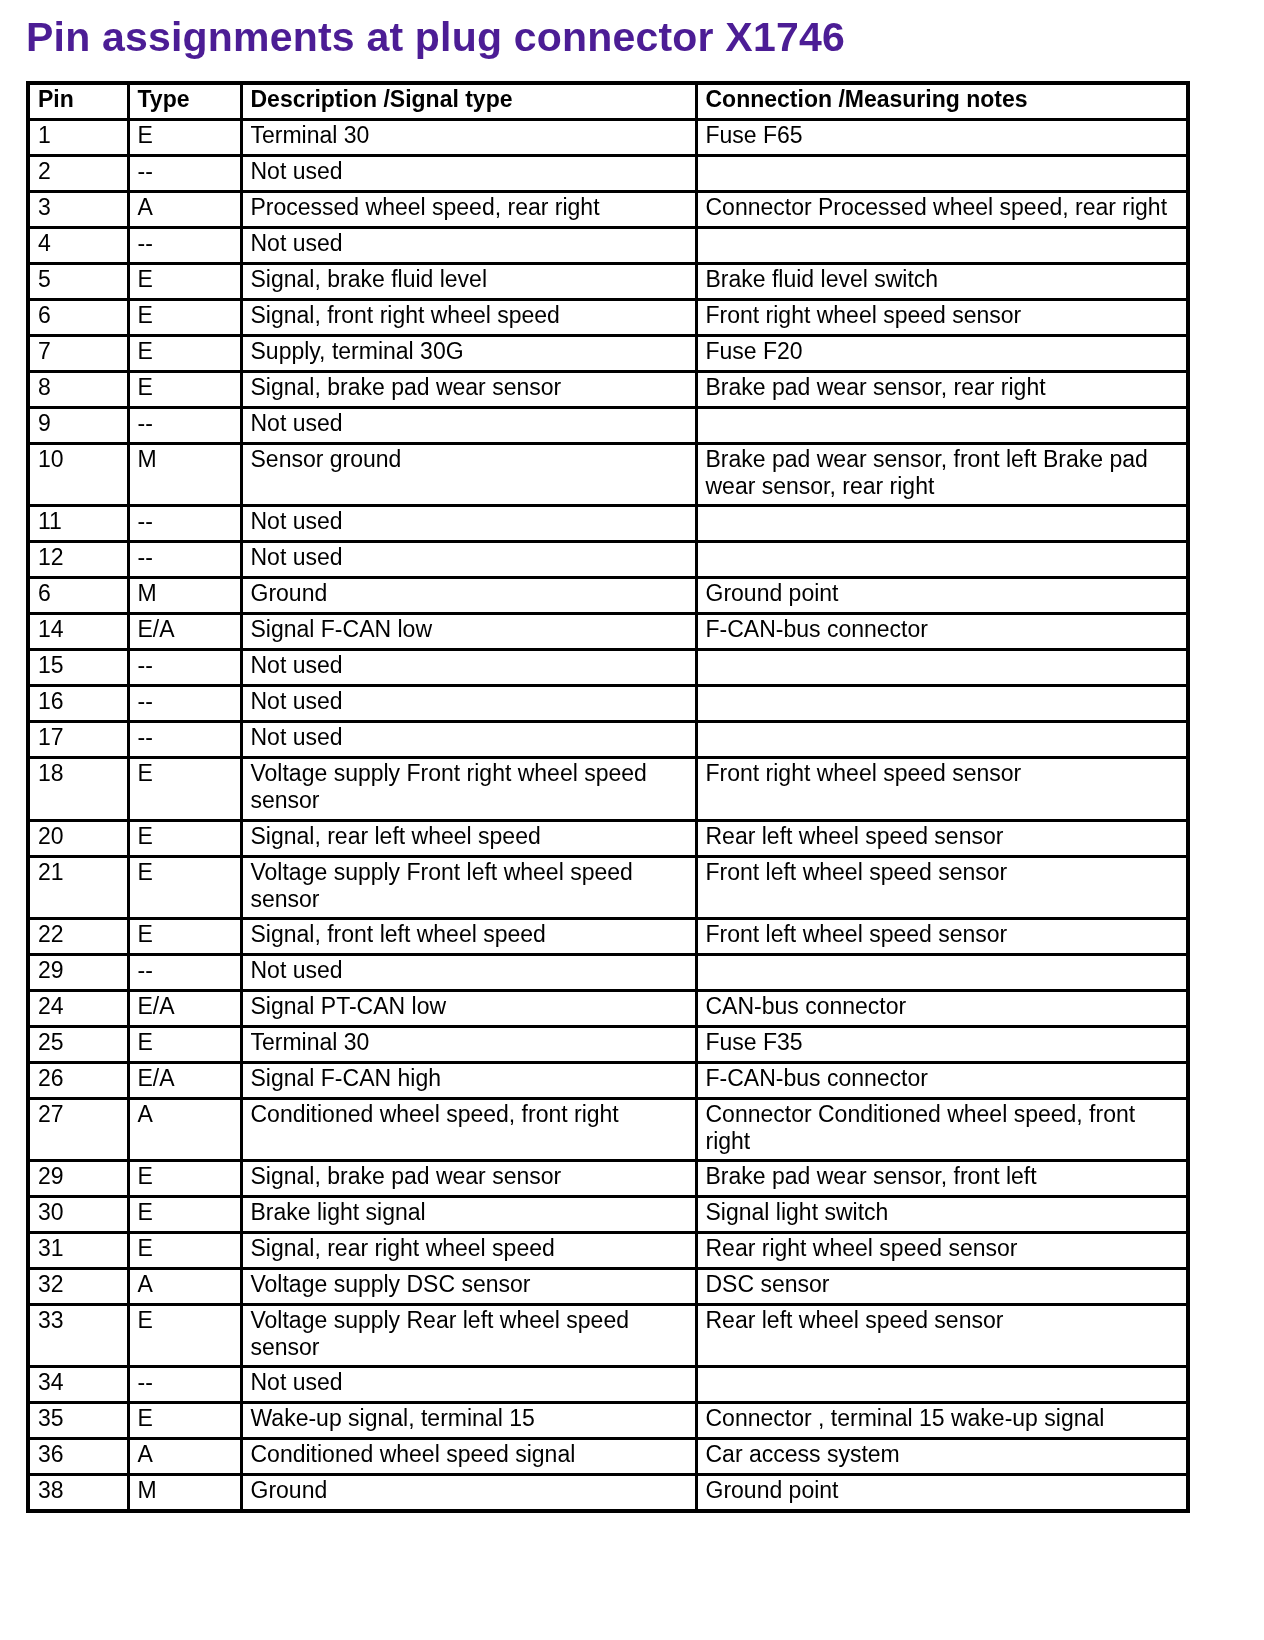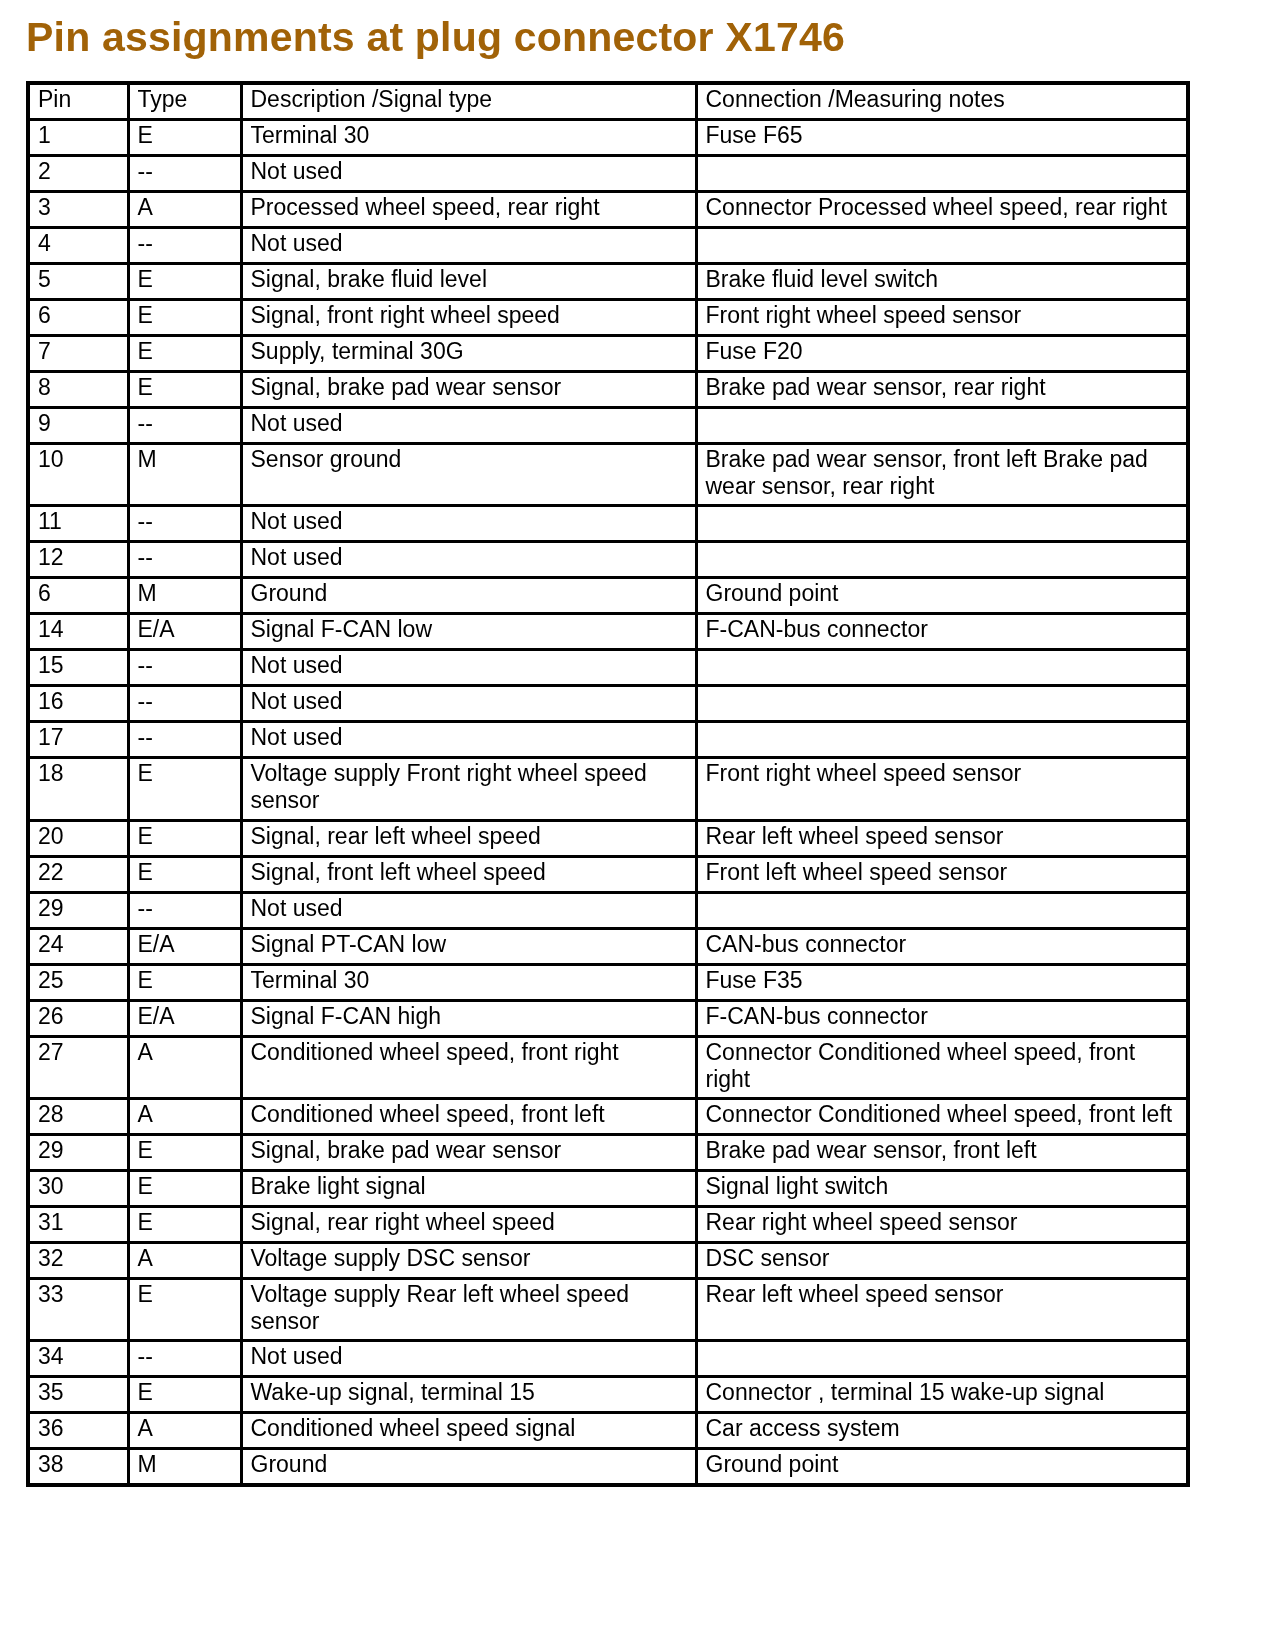--- a/index.html
+++ b/index.html
@@ -14,21 +14,21 @@
     min-height: 1640px;
     box-sizing: border-box;
     padding: 10px 28px 20px 26px;
     background: #ffffff;
   }
   h1.title {
     font-size: 41px;
     font-weight: bold;
     margin: 4px 0 20px 0;
     letter-spacing: 0.2px;
-    color: #a16207;
+    color: #4c1d95;
   }
   table.pin-table {
     border-collapse: collapse;
     table-layout: fixed;
     width: 1160px;
     border: 4px solid #000000;
   }
   col.col-pin  { width: 100px; }
   col.col-type { width: 113px; }
   col.col-desc { width: 455px; }
@@ -40,21 +40,21 @@
     line-height: 1.18;
     font-weight: normal;
     text-align: left;
     vertical-align: top;
     padding: 1px 8px 4px 8px;
     height: 28px;
     overflow: hidden;
     word-wrap: break-word;
   }
   table.pin-table th {
-    font-weight: normal;
+    font-weight: bold;
   }
 </style>
 </head>
 <body>
 
 <div class="page">
   <h1 class="title">Pin assignments at plug connector X1746</h1>
 
   <table class="pin-table">
     <colgroup>
@@ -180,20 +180,26 @@
           <td>Voltage supply Front right wheel speed sensor</td>
           <td>Front right wheel speed sensor</td>
         </tr>
         <tr>
           <td>20</td>
           <td>E</td>
           <td>Signal, rear left wheel speed</td>
           <td>Rear left wheel speed sensor</td>
         </tr>
         <tr>
+          <td>21</td>
+          <td>E</td>
+          <td>Voltage supply Front left wheel speed sensor</td>
+          <td>Front left wheel speed sensor</td>
+        </tr>
+        <tr>
           <td>22</td>
           <td>E</td>
           <td>Signal, front left wheel speed</td>
           <td>Front left wheel speed sensor</td>
         </tr>
         <tr>
           <td>29</td>
           <td>--</td>
           <td>Not used</td>
           <td></td>
@@ -214,26 +220,20 @@
           <td>26</td>
           <td>E/A</td>
           <td>Signal F-CAN high</td>
           <td>F-CAN-bus connector</td>
         </tr>
         <tr>
           <td>27</td>
           <td>A</td>
           <td>Conditioned wheel speed, front right</td>
           <td>Connector Conditioned wheel speed, front right</td>
-        </tr>
-        <tr>
-          <td>28</td>
-          <td>A</td>
-          <td>Conditioned wheel speed, front left</td>
-          <td>Connector Conditioned wheel speed, front left</td>
         </tr>
         <tr>
           <td>29</td>
           <td>E</td>
           <td>Signal, brake pad wear sensor</td>
           <td>Brake pad wear sensor, front left</td>
         </tr>
         <tr>
           <td>30</td>
           <td>E</td>

